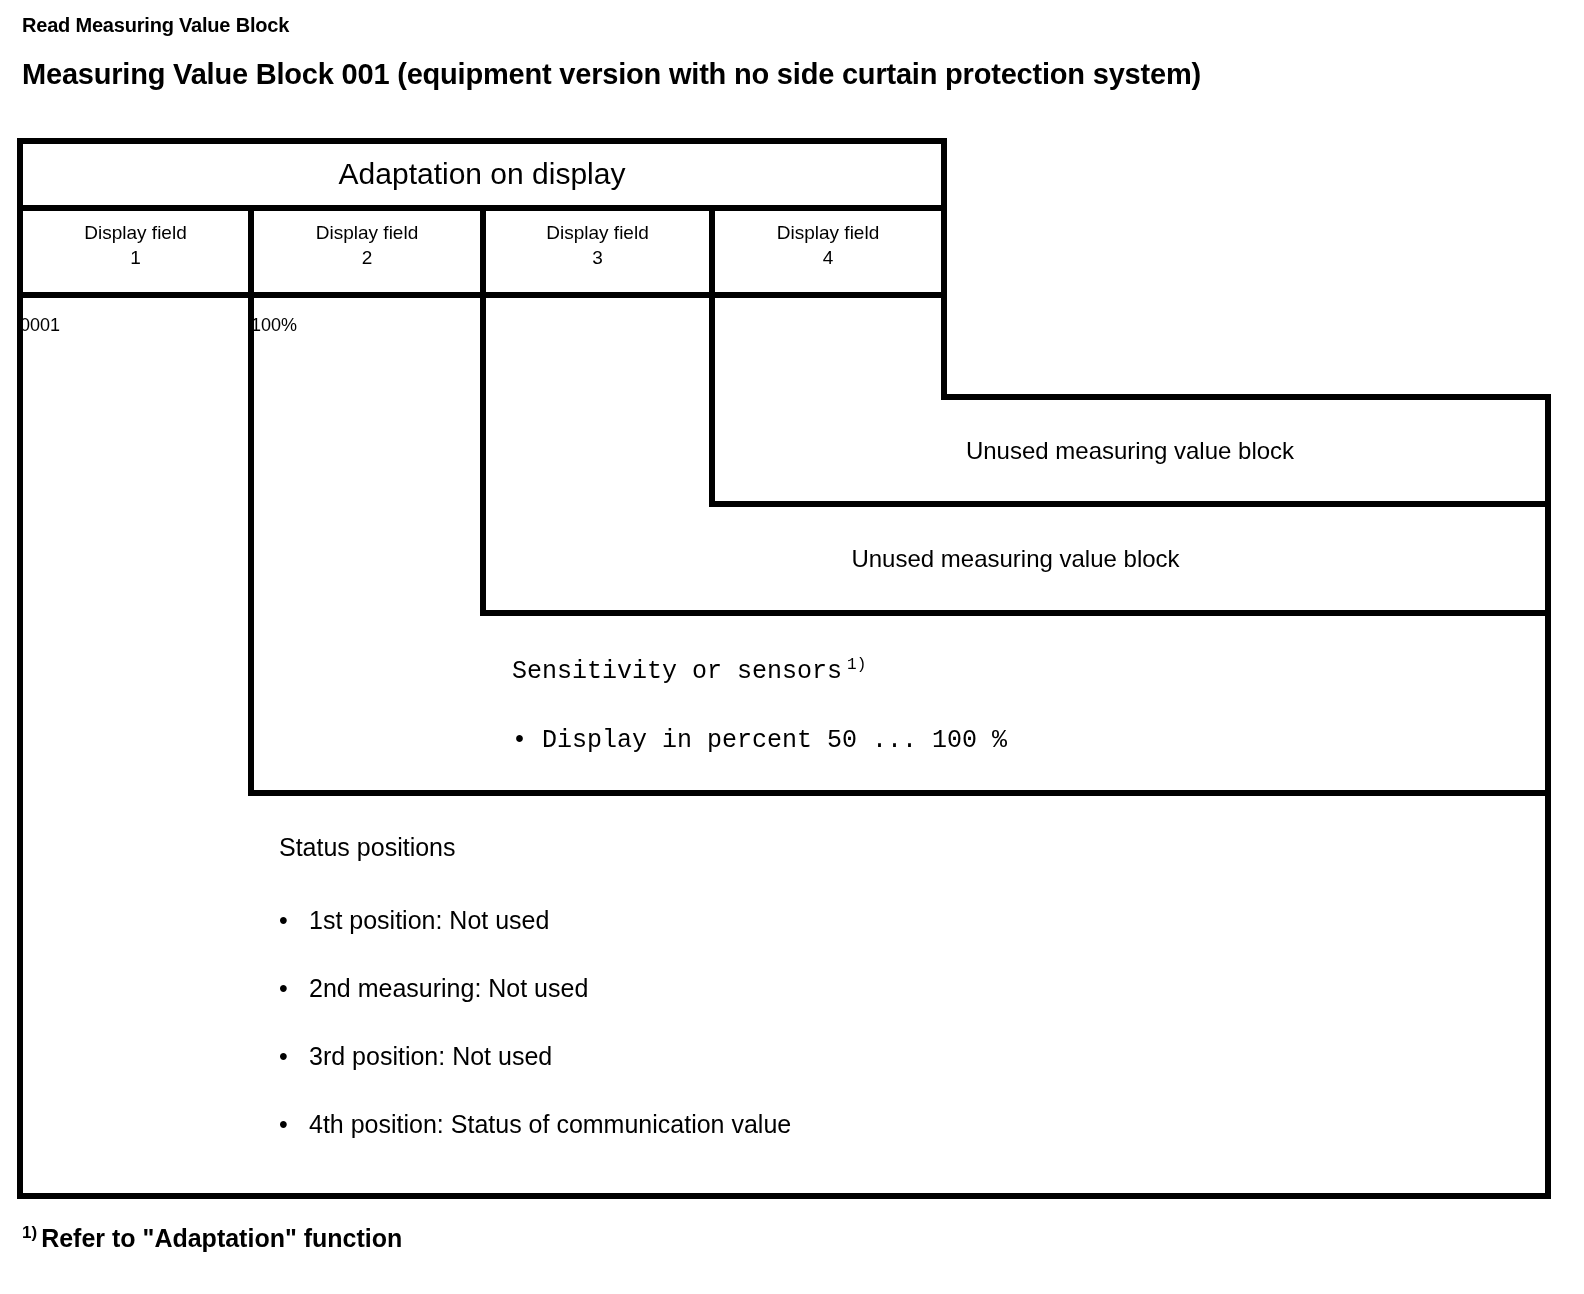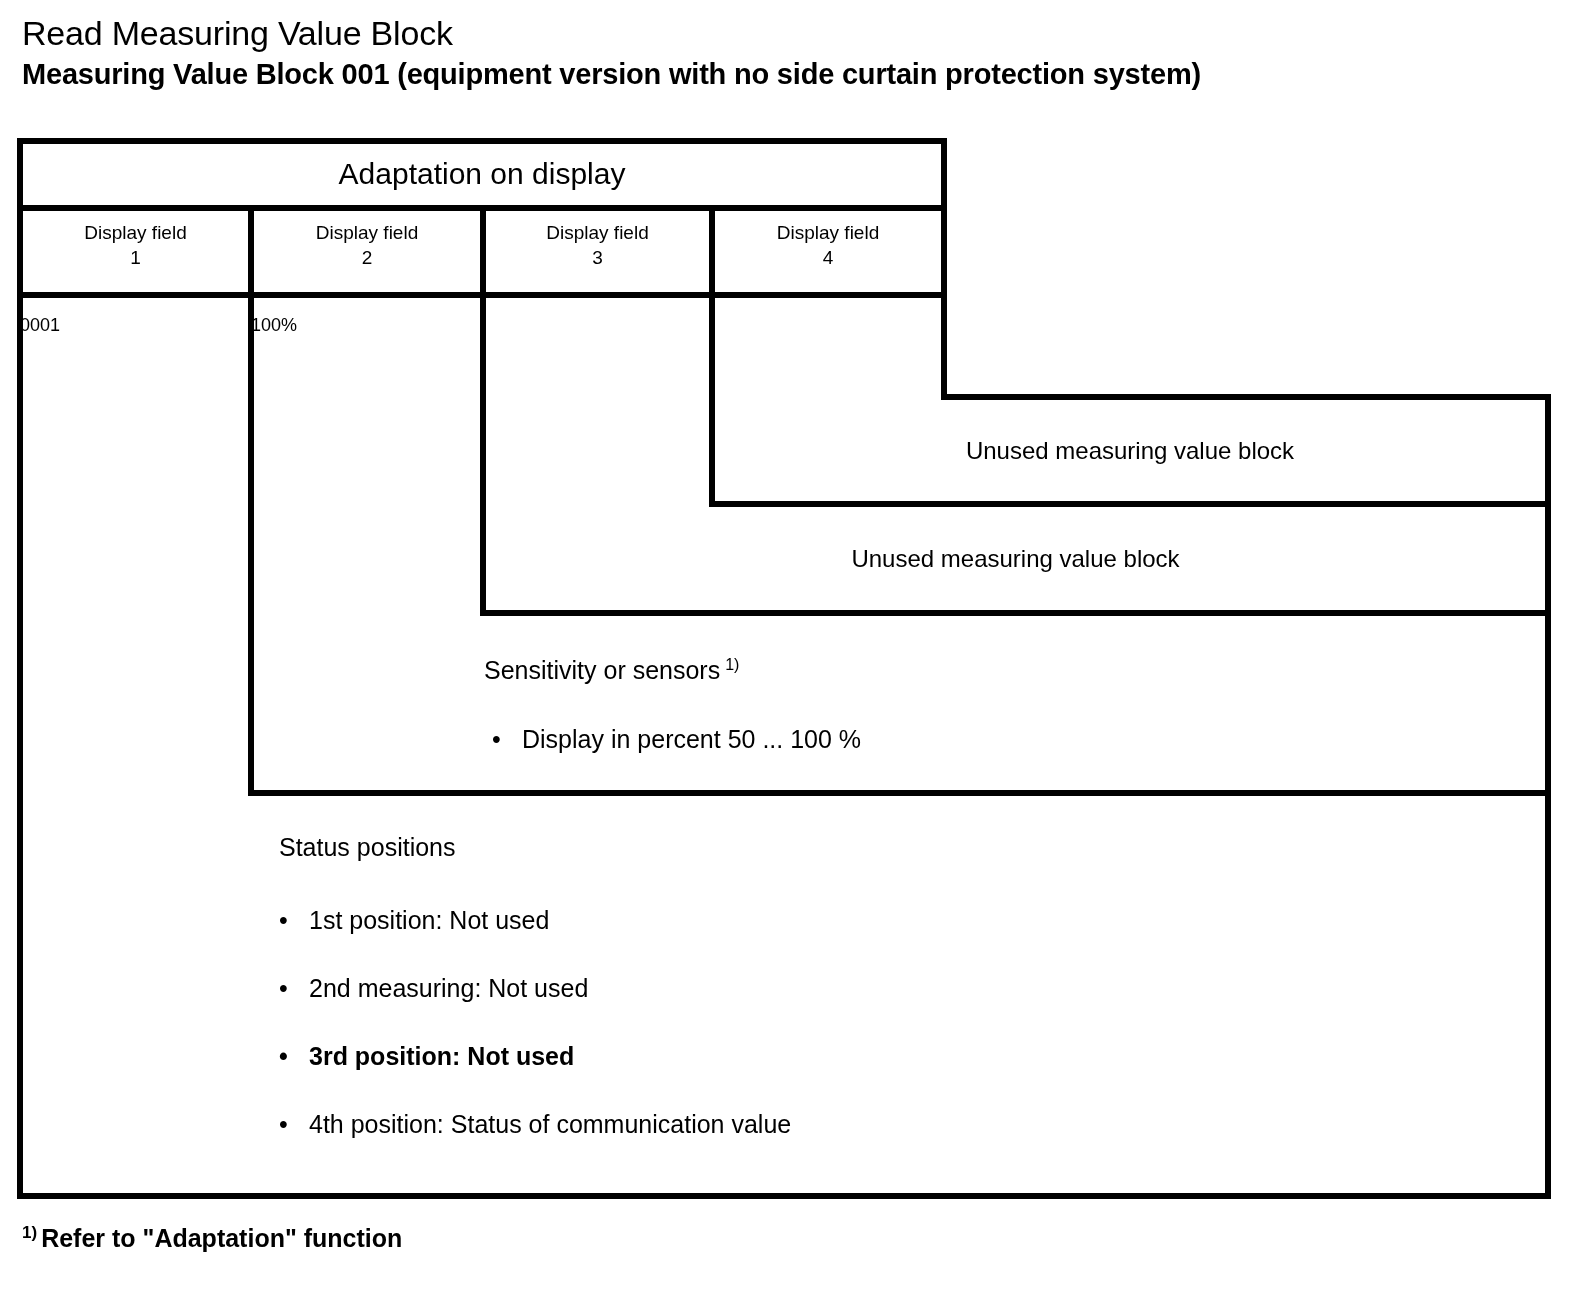--- a/index.html
+++ b/index.html
@@ -15,22 +15,22 @@
     color: #000000;
     overflow: hidden;
   }
 
   .abs { position: absolute; }
 
   
   #title-line-1 {
     left: 22px;
     top: 14px;
-    font-size: 34px;
-    font-weight: normal;
+    font-size: 20px;
+    font-weight: bold;
     letter-spacing: -0.2px;
     white-space: nowrap;
   }
   #title-line-2 {
     left: 22px;
     top: 58px;
     font-size: 29px;
     font-weight: bold;
     letter-spacing: -0.2px;
     white-space: nowrap;
@@ -158,41 +158,41 @@
 
 <div class="abs cell-val" style="left:20px; top:315px; width:231px;">0001</div>
 <div class="abs cell-val" style="left:251px; top:315px; width:232px;">100%</div>
 <div class="abs cell-val" style="left:483px; top:315px; width:229px;"></div>
 <div class="abs cell-val" style="left:712px; top:315px; width:232px;"></div>
 
 <div class="abs block-caption center-caption" style="left:712px; top:437px; width:836px;">Unused measuring value block</div>
 
 <div class="abs block-caption center-caption" style="left:483px; top:545px; width:1065px;">Unused measuring value block</div>
 
-<div class="abs" style="left:484px; top:656px;">
+<div class="abs" style="left:512px; top:656px;font-family:Liberation Mono, monospace;">
   <div class="group-title">
     <span>Sensitivity or sensors</span><span class="sup">1)</span>
   </div>
-  <div class="bullet-row" style="margin-top:40px; margin-left:8px;">
+  <div class="bullet-row" style="margin-top:40px; margin-left:0px;">
     <span class="bullet-dot">•</span><span>Display in percent 50 ... 100 %</span>
   </div>
 </div>
 
 <div class="abs" style="left:279px; top:833px;">
   <div class="group-title">Status positions</div>
 
   <div class="bullet-row" style="margin-top:44px;">
     <span class="bullet-dot">•</span><span>1st position: Not used</span>
   </div>
 
   <div class="bullet-row" style="margin-top:39px;">
     <span class="bullet-dot">•</span><span>2nd measuring: Not used</span>
   </div>
 
-  <div class="bullet-row" style="margin-top:39px;font-weight:bold;">
+  <div class="bullet-row" style="margin-top:39px;">
     <span class="bullet-dot">•</span><span>3rd position: Not used</span>
   </div>
 
   <div class="bullet-row" style="margin-top:39px;">
     <span class="bullet-dot">•</span><span>4th position: Status of communication value</span>
   </div>
 </div>
 
 <div class="abs" id="footnote">
   <span class="fn-mark">1)</span><span>Refer to "Adaptation" function</span>

